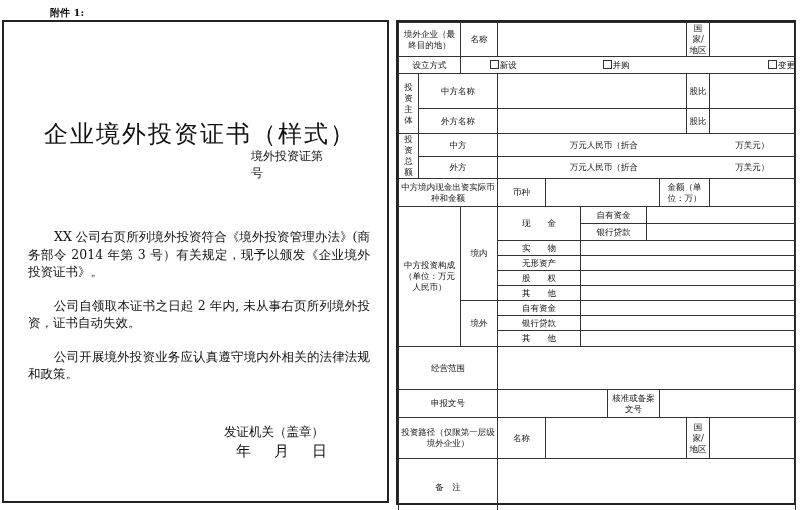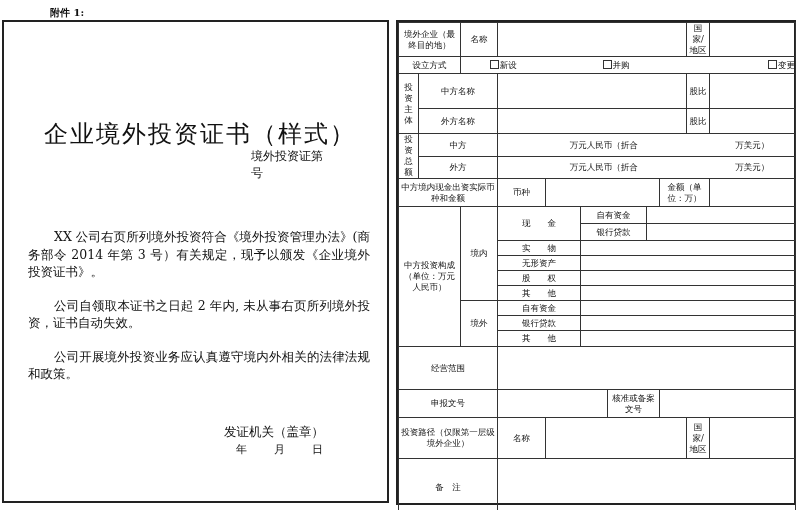--- a/index.html
+++ b/index.html
@@ -7,21 +7,21 @@
          font-family: "DejaVu Serif", "Liberation Serif", serif; color:#111; }
   .attach { position:absolute; left:50px; top:0px; font-size:10px; font-weight:bold;margin-top:6px; }
   .left-panel { position:absolute; left:2px; top:20px; width:387px; height:483px;
                 border:2px solid #222; box-sizing:border-box; }
   .cert-title { position:absolute; left:40px; top:96px; font-size:24px; letter-spacing:2px; }
   .cert-no { position:absolute; left:233px; top:126px; font-size:12px;margin-left:14px; }
   .cert-no .gap { display:inline-block; width:60px; }
   .body-text { position:absolute; left:8px; top:190px; width:374px; font-size:12.5px; line-height:17.5px; }
   .body-text p { margin:16px; text-indent:26px; text-align:justify; }
   .issuer { position:absolute; left:220px; top:402px; font-size:12.5px; }
-  .date { position:absolute; left:232px; top:420px; font-size:11px; word-spacing:0; }
+  .date { position:absolute; left:232px; top:420px; font-size:15px; word-spacing:0; }
   .date span { display:inline-block; width:38px; }
 
   .right-table { position:absolute; left:396px; top:20px; width:400px; height:485px; border:2px solid #222;
                  box-sizing:border-box; }
   table.form { border-collapse:collapse; width:100%; height:100%; table-layout:fixed; font-size:8.5px; }
   table.form td { border:1px solid #333; text-align:center; vertical-align:middle; padding:0 2px; line-height:11px; }
   td.r { text-align:right; padding-right:6px; }
   .cb { display:inline-block; width:7px; height:7px; border:1px solid #333; vertical-align:-1px; margin-right:1px; }
 </style>
 </head>

